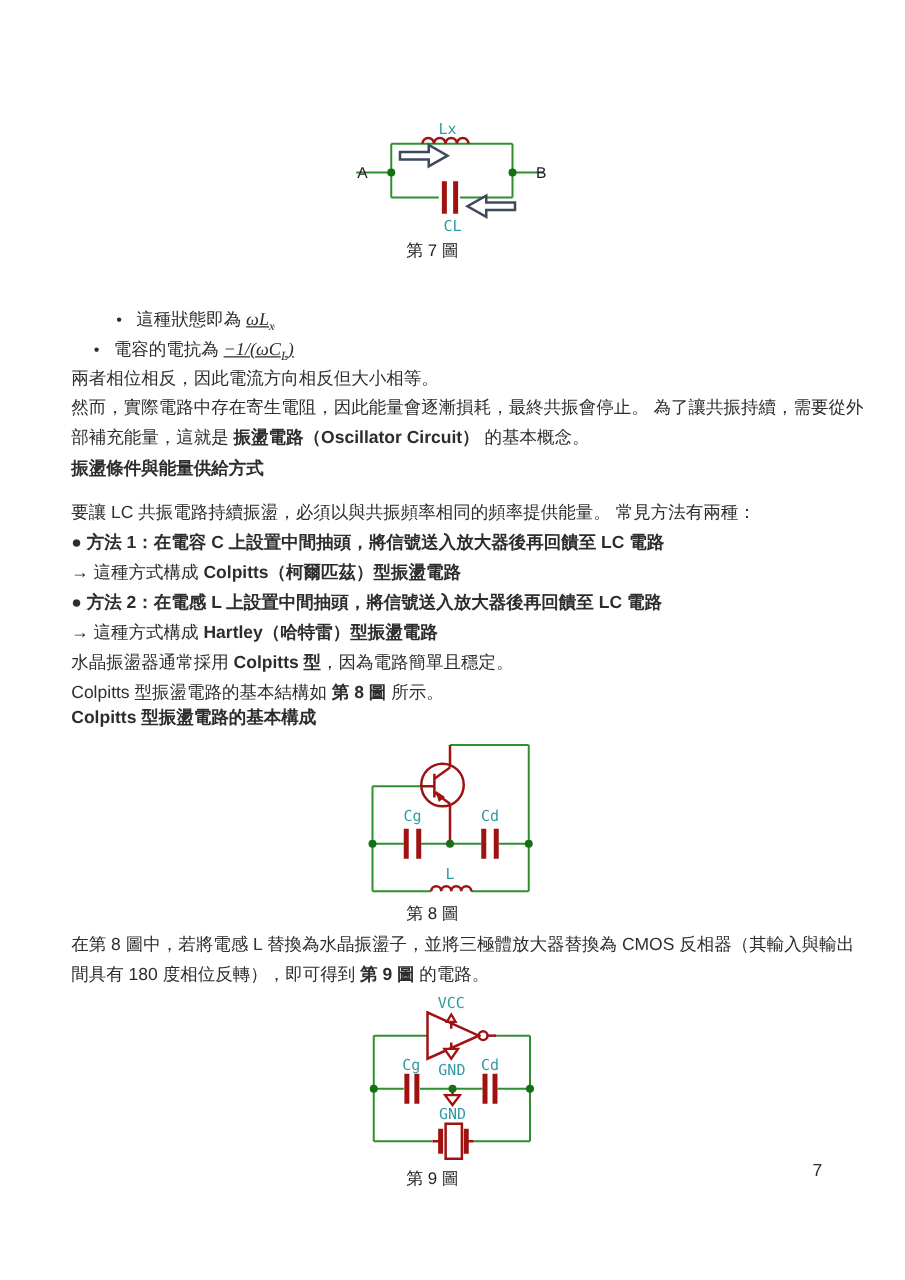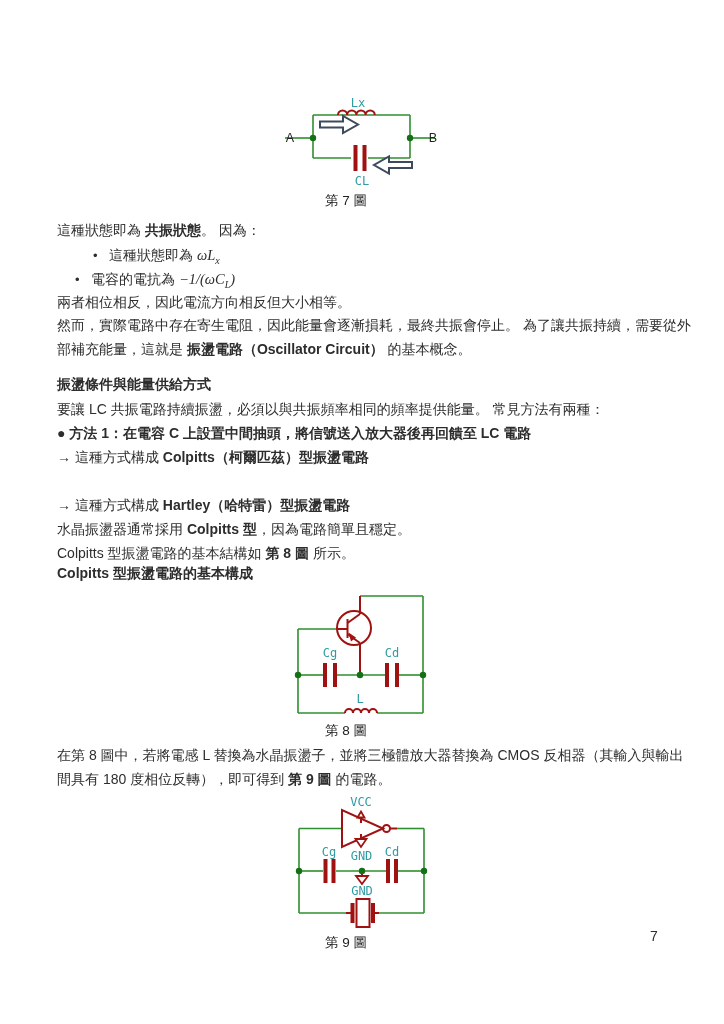--- a/index.html
+++ b/index.html
@@ -1,20 +1,20 @@
 <!DOCTYPE html>
 <html><head>
 <meta charset="utf-8">
 <style>
   html,body{margin:0;padding:0;background:#888;}
   .page{position:relative;width:724px;height:1024px;background:#ffffff;margin:0 auto;
         font-family:"Liberation Sans",sans-serif;color:#2d2d2d;overflow:hidden;}
   .line{position:absolute;left:57px;font-size:14px;line-height:18px;white-space:nowrap;color:#2d2d2d;}
   .b{font-weight:700;}
-  .math{font-family:"Liberation Serif",serif;font-style:italic;font-size:14.5px;}
+  .math{font-family:"Liberation Serif",serif;font-style:italic;font-size:14.5px;text-decoration:underline;}
   .math sub{font-size:10px;font-style:italic;}
   .dot{display:inline-block;width:16px;font-size:13px;}
   .fig{position:absolute;}
   .figcap{position:absolute;left:0;width:692px;text-align:center;font-size:13.5px;color:#222;}
   .pagenum{position:absolute;font-size:14px;color:#2d2d2d;}
   
   .wire{stroke:#2f8f2f;stroke-width:1.6;fill:none;}
   .comp{stroke:#a01212;stroke-width:2;fill:none;}
   .compthick{stroke:#a01212;stroke-width:4;fill:none;}
   .node{fill:#157015;stroke:none;}
@@ -49,40 +49,40 @@
       <polygon class="arrow" points="57,29.5 80,29.5 80,24 95,32.5 80,41 80,35.5 57,35.5"></polygon>
       <polygon class="arrow" points="149,70 126,70 126,64.5 111,73 126,81.5 126,76 149,76"></polygon>
       <text class="term" x="27" y="50">A</text>
       <text class="term" x="170" y="50">B</text>
       <text class="lbl" x="95" y="15">Lx</text>
       <text class="lbl" x="99" y="93">CL</text>
     </svg>
   </div>
   <div class="figcap" style="top:192px">第 7 圖</div>
 
-  <div class="line" style="top:221px"><span>這種狀態即為 </span><span class="b">共振狀態</span><span>。 因為：</span></div>
 
   <div class="line" style="left:93px;top:246px"><span class="dot">•</span><span>這種狀態即為 </span><span class="math"><span>ωL</span><sub>x</sub></span></div>
 
   <div class="line" style="left:75px;top:270px"><span class="dot">•</span><span>電容的電抗為 </span><span class="math"><span>−1/(ωC</span><sub>L</sub><span>)</span></span></div>
 
   <div class="line" style="top:293px"><span>兩者相位相反，因此電流方向相反但大小相等。</span></div>
 
   <div class="line" style="top:316px"><span>然而，實際電路中存在寄生電阻，因此能量會逐漸損耗，最終共振會停止。 為了讓共振持續，需要從外</span></div>
 
   <div class="line" style="top:340px"><span>部補充能量，這就是 </span><span class="b">振盪電路（Oscillator Circuit）</span><span> 的基本概念。</span></div>
 
-  <div class="line b" style="top:375px"><span>振盪條件與能量供給方式</span></div>
+  <div class="line b" style="top:365px"><span>振盪條件與能量供給方式</span></div>
 
   <div class="line" style="top:400px"><span>要讓 LC 共振電路持續振盪，必須以與共振頻率相同的頻率提供能量。 常見方法有兩種：</span></div>
 
   <div class="line b" style="top:424px"><span>● 方法 1：在電容 C 上設置中間抽頭，將信號送入放大器後再回饋至 LC 電路</span></div>
 
   <div class="line" style="top:448px"><span>→ 這種方式構成 </span><span class="b">Colpitts（柯爾匹茲）型振盪電路</span></div>
 
+  <div class="line b" style="top:472px"><span>● 方法 2：在電感 L 上設置中間抽頭，將信號送入放大器後再回饋至 LC 電路</span></div>
 
   <div class="line" style="top:496px"><span>→ 這種方式構成 </span><span class="b">Hartley（哈特雷）型振盪電路</span></div>
 
   <div class="line" style="top:520px"><span>水晶振盪器通常採用 </span><span class="b">Colpitts 型</span><span>，因為電路簡單且穩定。</span></div>
 
   <div class="line b" style="top:564px"><span>Colpitts 型振盪電路的基本構成</span></div>
 
   <div class="line" style="top:544px"><span>Colpitts 型振盪電路的基本結構如 </span><span class="b">第 8 圖</span><span> 所示。</span></div>
 
   <div class="fig" style="left:280px;top:593px;width:170px;height:128px">

